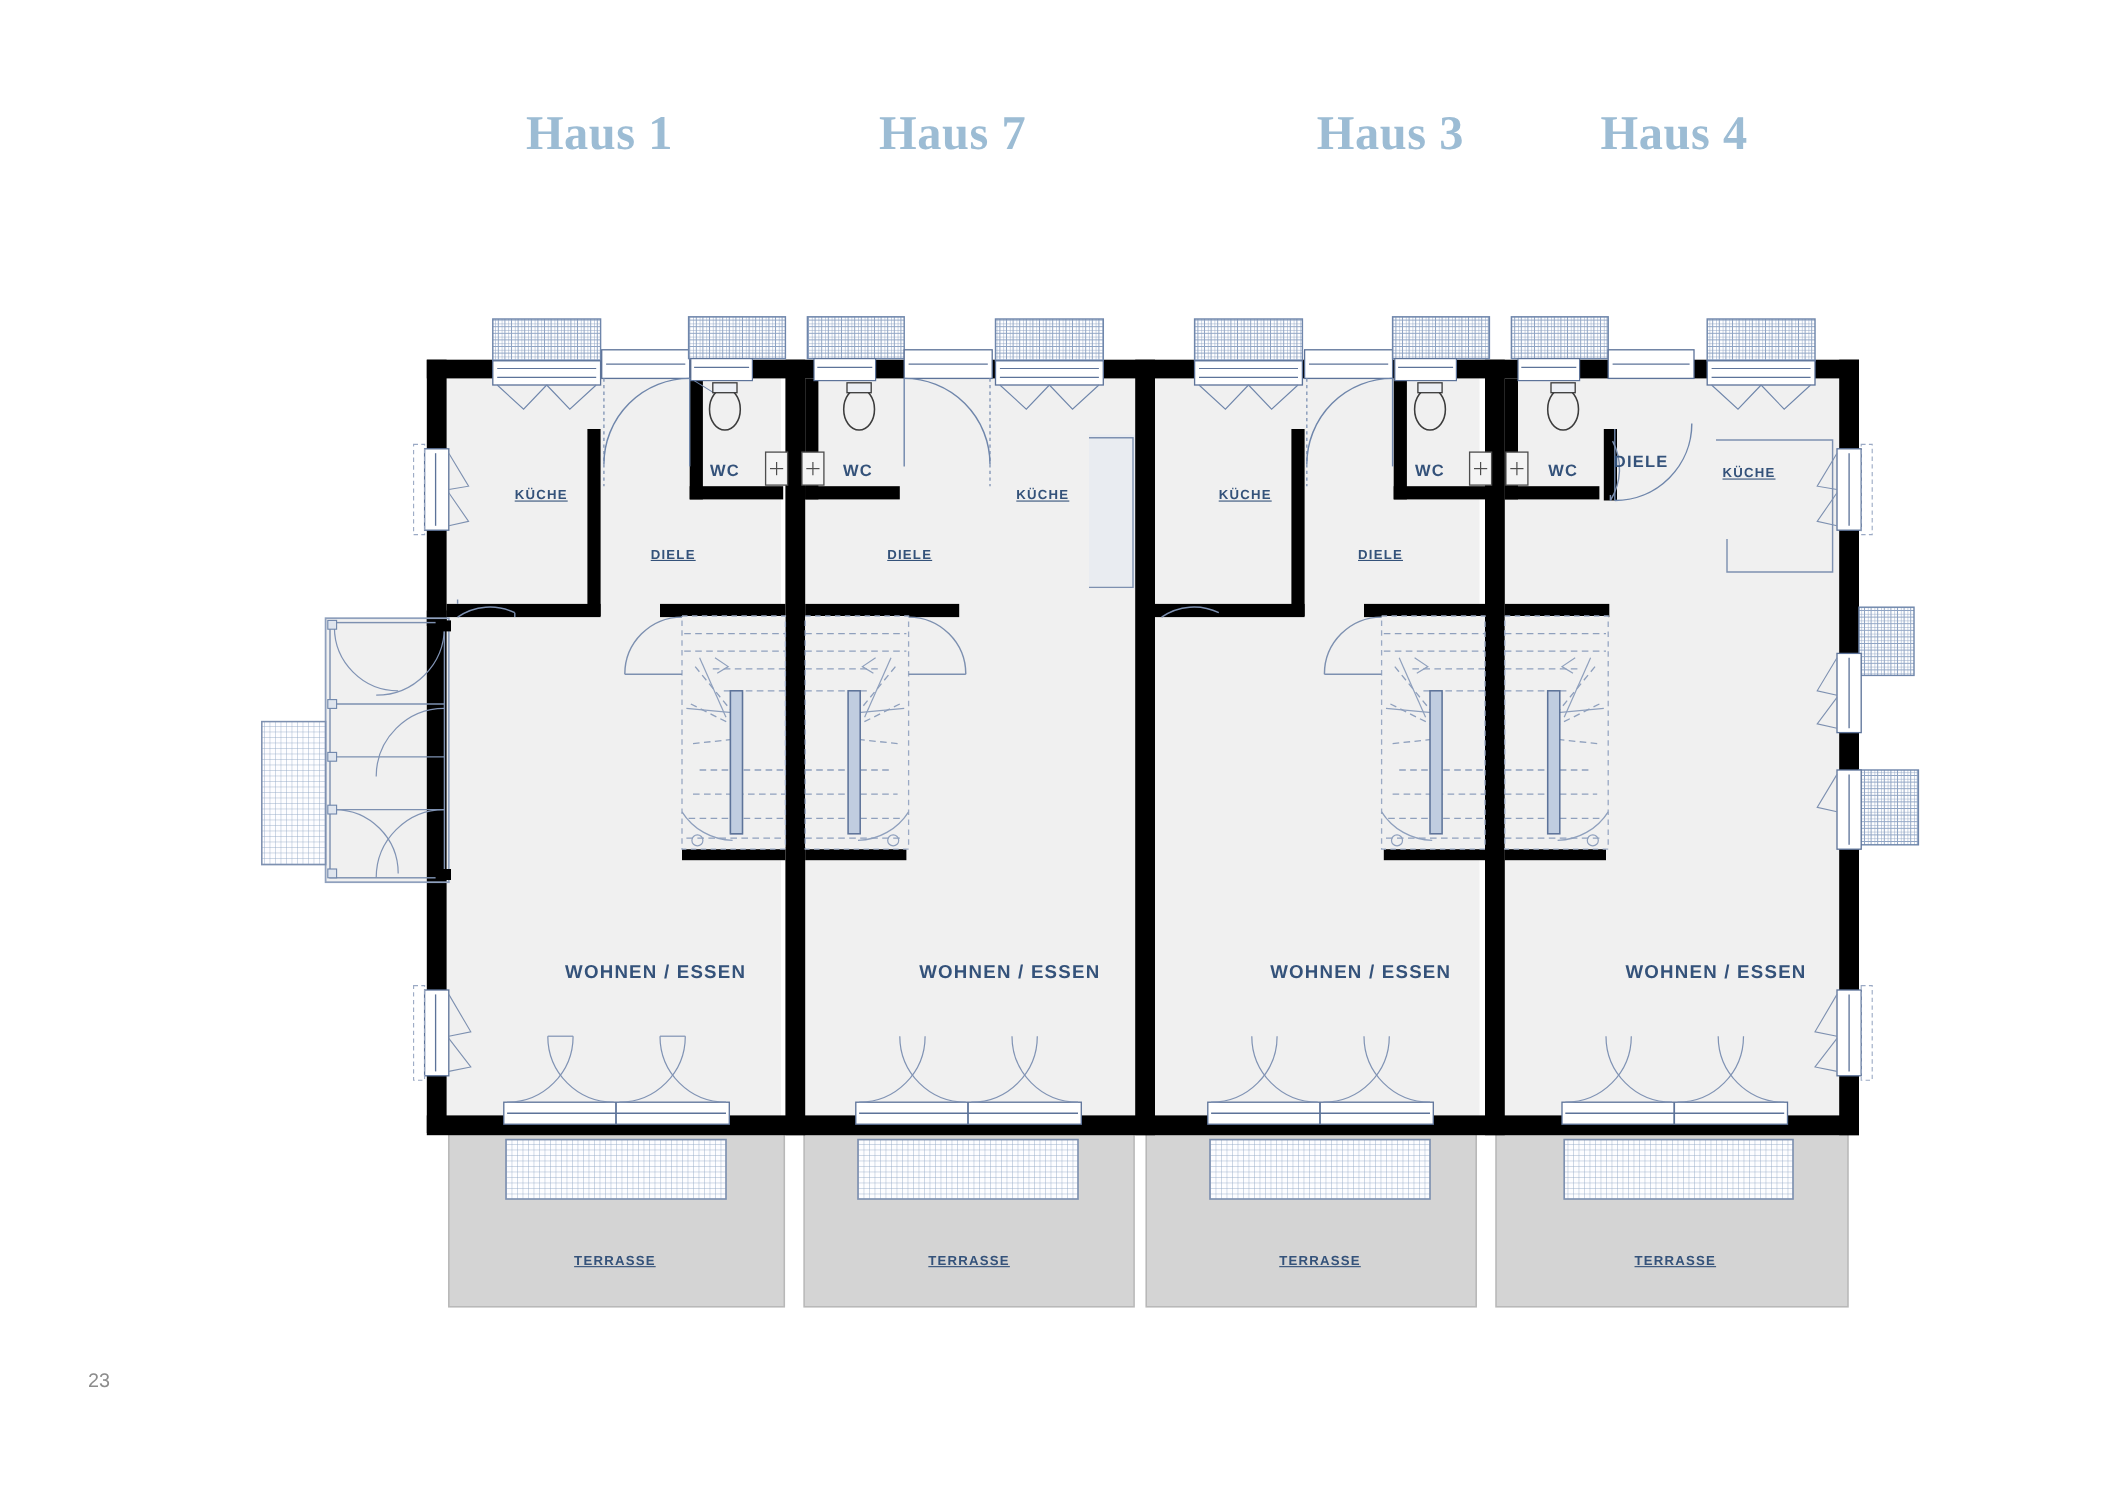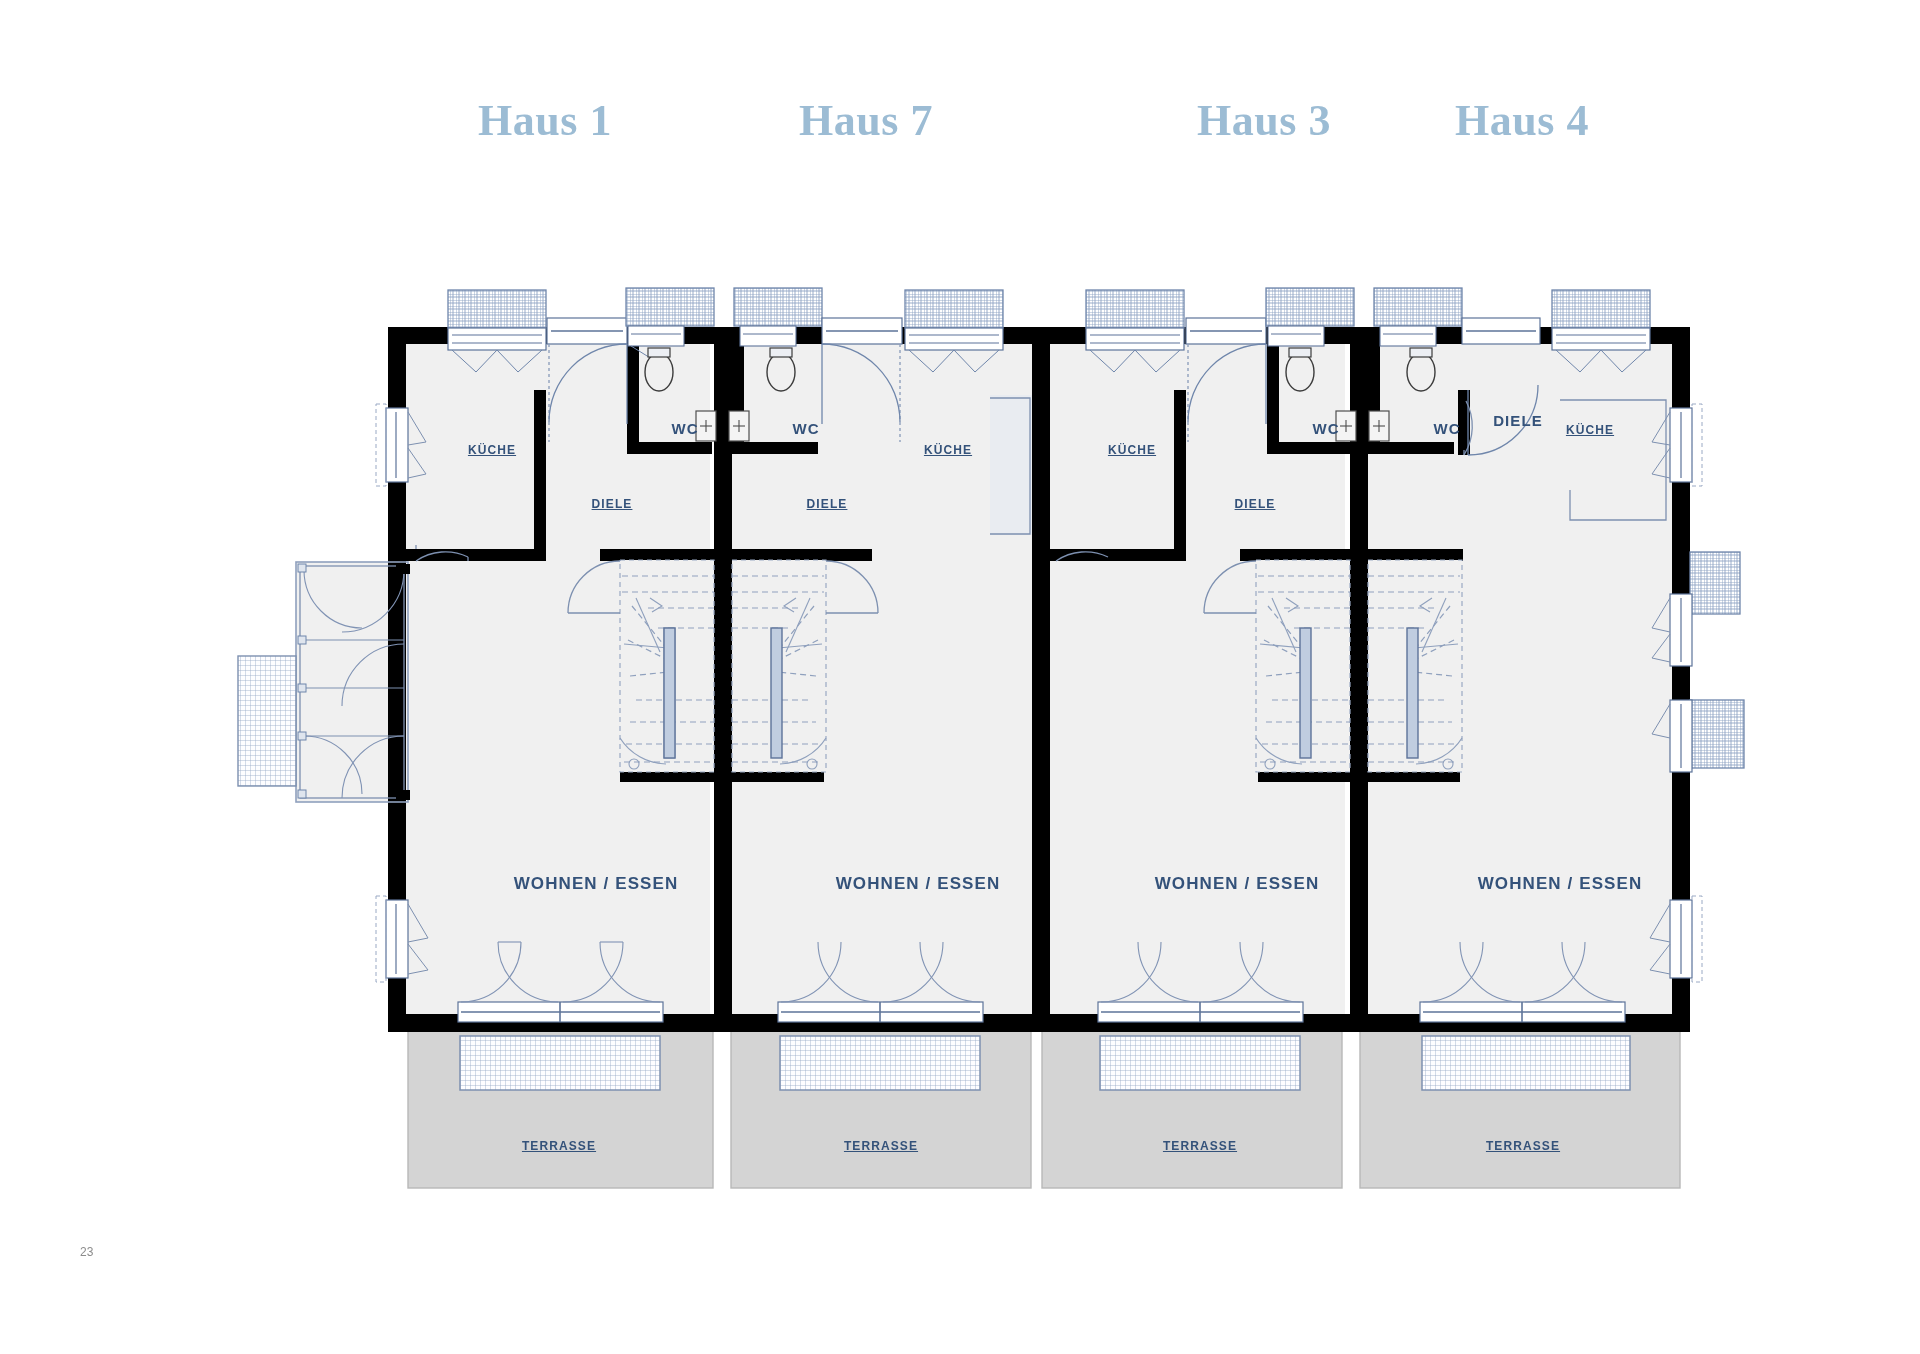--- a/index.html
+++ b/index.html
@@ -49,28 +49,28 @@
     color: #34527a;
     font-family: "Liberation Sans", sans-serif;
     font-weight: bold;
     letter-spacing: 1.1px;
     white-space: nowrap;
     transform: translate(-50%, -50%);
     pointer-events: none;
   }
   .room-label.lg { font-size: 17px; margin-left: 37px; }
   .room-label.md { font-size: 12px; text-decoration: underline; }
-  .room-label.sm { font-size: 15px; margin-left: 26px; }
+  .room-label.sm { font-size: 15px; }
 
   
   #page-number {
     position: absolute;
     left: 80px;
     top: 1245px;
-    font-size: 12px;
+    font-size: 18px;
     color: #8c8c8c;
     font-family: "Liberation Sans", sans-serif;
   }
 </style>
 </head>
 <body>
 
 <div class="house-titles">
   <div class="house-title" style="left:545px">Haus 1</div>
   <div class="house-title" style="left:866px">Haus 7</div>

